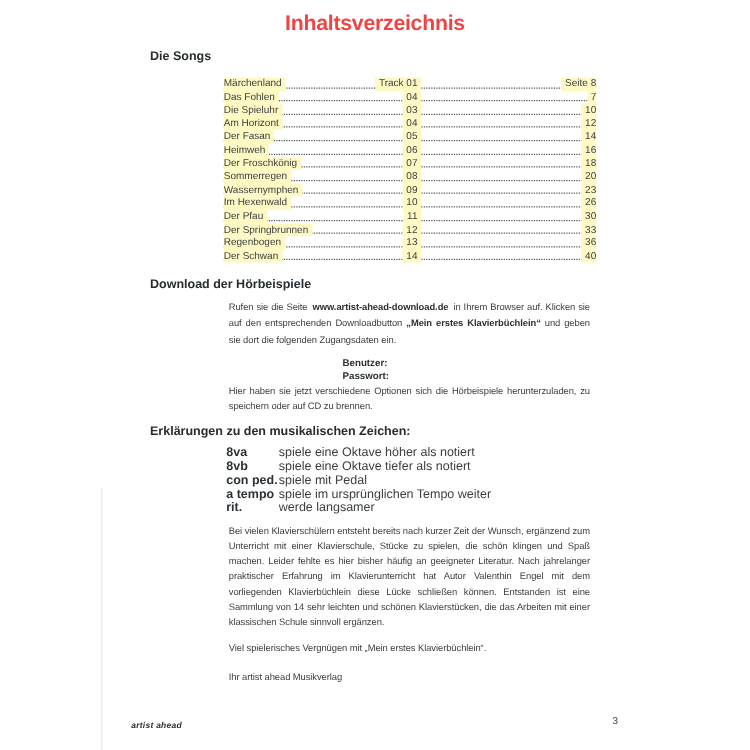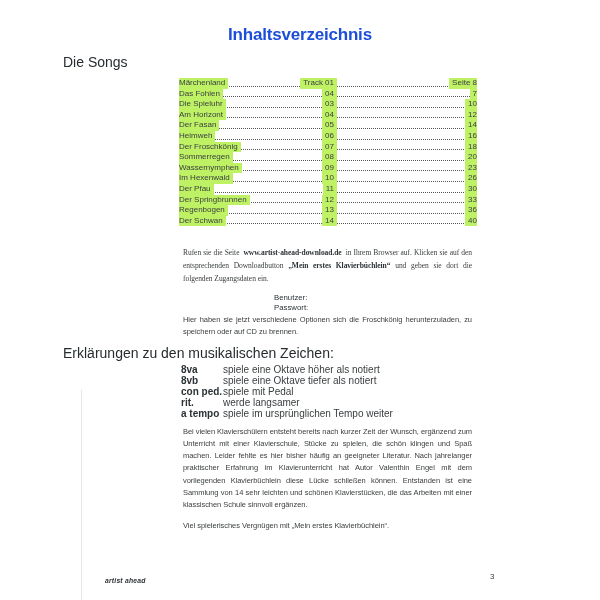--- a/index.html
+++ b/index.html
@@ -4,57 +4,57 @@
 <style>
   html,body{margin:0;padding:0;}
   body{
     width:600px;height:600px;background:#ffffff;position:relative;overflow:hidden;
     font-family:"Liberation Sans","DejaVu Sans",sans-serif;
     -webkit-font-smoothing:antialiased;
   }
   .page{position:absolute;inset:0;background:#ffffff;}
 
   .doc-title{
-    padding-top:26px;text-align:center;
-    font-size:17px;line-height:18px;font-weight:700;color:#1d4ed8;letter-spacing:-0.2px;
+    padding-top:10px;text-align:center;
+    font-size:17px;line-height:18px;font-weight:700;color:#ef4444;letter-spacing:-0.2px;
   }
 
   .h-sec{
-    margin-left:63px;font-size:14px;line-height:10px;font-weight:400;color:#262c2f;
+    margin-left:120px;font-size:10px;line-height:10px;font-weight:700;color:#262c2f;
   }
   .h-songs{margin-top:13px;}
   .h-download{margin-top:13px;}
   .h-symbols{margin-top:9px;}
   .h-vorwort{margin-top:13px;}
 
   
   .toc{margin:11px 123px 0 179px;font-size:8px;color:#3a3e40;}
   .toc-row{position:relative;height:10.6px;}
   .toc-row::before{
     content:"";position:absolute;left:0;right:1px;bottom:2px;
     border-bottom:1px dotted #53585a;
   }
   .toc-title,.toc-track,.toc-page{
-    position:absolute;top:0;height:100%;line-height:10.6px;background:#bef264;white-space:nowrap;
+    position:absolute;top:0;height:100%;line-height:10.6px;background:#fef9c3;white-space:nowrap;
   }
   .toc-title{left:0;padding-right:3px;}
   .toc-track{right:140px;padding:0 3px;}
   .toc-page{right:0;padding-left:3px;}
 
   .body-text{
     margin-left:183px;margin-right:128px;
     font-size:7.5px;line-height:13px;color:#3a3e40;
     text-align:justify;letter-spacing:-0.05px;
   }
-  .intro{margin-top:20px;font-family:Liberation Serif, serif;}
+  .intro{margin-top:6px;}
   .intro b{color:#2b3134;}
   .url{padding:0 4px;}
   .credentials{
     margin-left:274px;margin-top:1px;
-    font-size:7.8px;line-height:10.5px;font-weight:400;color:#2b3134;
+    font-size:7.8px;line-height:10.5px;font-weight:700;color:#2b3134;
   }
   .note{margin-top:0;line-height:12.5px;}
 
   .defs{margin-left:181px;margin-top:6px;font-size:10px;line-height:11px;color:#3a3e40;}
   .def-row{white-space:nowrap;}
   .def-term{display:inline-block;width:42px;font-weight:700;color:#2b3134;}
 
   .p1{margin-top:7px;line-height:12.2px;}
   .p2{margin-top:5px;text-align:left;}
   .closing{margin-top:10px;text-align:left;}
@@ -148,52 +148,54 @@
       <span class="toc-track">13</span>
       <span class="toc-page">36</span>
     </div>
     <div class="toc-row">
       <span class="toc-title">Der Schwan</span>
       <span class="toc-track">14</span>
       <span class="toc-page">40</span>
     </div>
   </div>
 
+  <div class="h-sec h-download">Download der Hörbeispiele</div>
 
   <p class="body-text intro"><span>Rufen sie die Seite</span><b class="url">www.artist-ahead-download.de</b><span>in Ihrem Browser auf. Klicken sie auf den entsprechenden Downloadbutton</span><span> </span><b>„Mein erstes Klavierbüchlein“</b><span> </span><span>und geben sie dort die folgenden Zugangsdaten ein.</span></p>
 
   <div class="credentials">
     <div>Benutzer:</div>
     <div>Passwort:</div>
   </div>
 
-  <p class="body-text note">Hier haben sie jetzt verschiedene Optionen sich die Froschkönig herunterzuladen, zu speichern oder auf CD zu brennen.</p>
+  <p class="body-text note">Hier haben sie jetzt verschiedene Optionen sich die Hörbeispiele herunterzuladen, zu speichern oder auf CD zu brennen.</p>
 
   <div class="h-sec h-symbols">Erklärungen zu den musikalischen Zeichen:</div>
 
   <div class="defs">
     <div class="def-row">
       <span class="def-term">8va</span><span>spiele eine Oktave höher als notiert</span>
     </div>
     <div class="def-row">
       <span class="def-term">8vb</span><span>spiele eine Oktave tiefer als notiert</span>
     </div>
     <div class="def-row">
       <span class="def-term">con ped.</span><span>spiele mit Pedal</span>
     </div>
     <div class="def-row">
+      <span class="def-term">a tempo</span><span>spiele im ursprünglichen Tempo weiter</span>
+    </div>
+    <div class="def-row">
       <span class="def-term">rit.</span><span>werde langsamer</span>
-    </div>
-    <div class="def-row">
-      <span class="def-term">a tempo</span><span>spiele im ursprünglichen Tempo weiter</span>
     </div>
   </div>
 
 
   <p class="body-text p1">Bei vielen Klavierschülern entsteht bereits nach kurzer Zeit der Wunsch, ergänzend zum Unterricht mit einer Klavierschule, Stücke zu spielen, die schön klingen und Spaß machen. Leider fehlte es hier bisher häufig an geeigneter Literatur. Nach jahrelanger praktischer Erfahrung im Klavierunterricht hat Autor Valenthin Engel mit dem vorliegenden Klavierbüchlein diese Lücke schließen können. Entstanden ist eine Sammlung von 14 sehr leichten und schönen Klavierstücken, die das Arbeiten mit einer klassischen Schule sinnvoll ergänzen.</p>
   <p class="body-text p2">Viel spielerisches Vergnügen mit „Mein erstes Klavierbüchlein“.</p>
+  <p class="body-text closing">Ihr artist ahead Musikverlag</p>
 
   <div class="scan-line"></div>
 
   <div class="footer-logo">artist ahead</div>
   <div class="footer-page">3</div>
 
 </div>
 
 </body></html>

